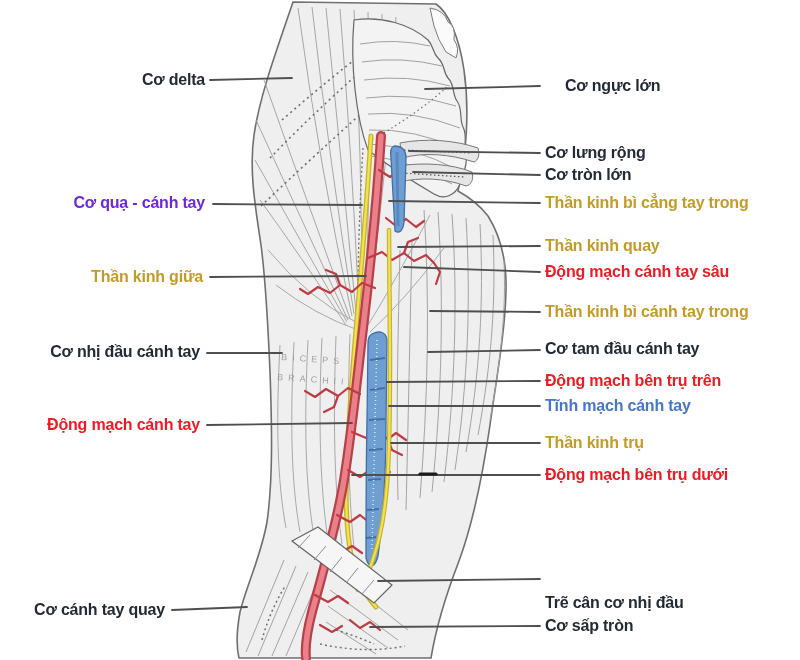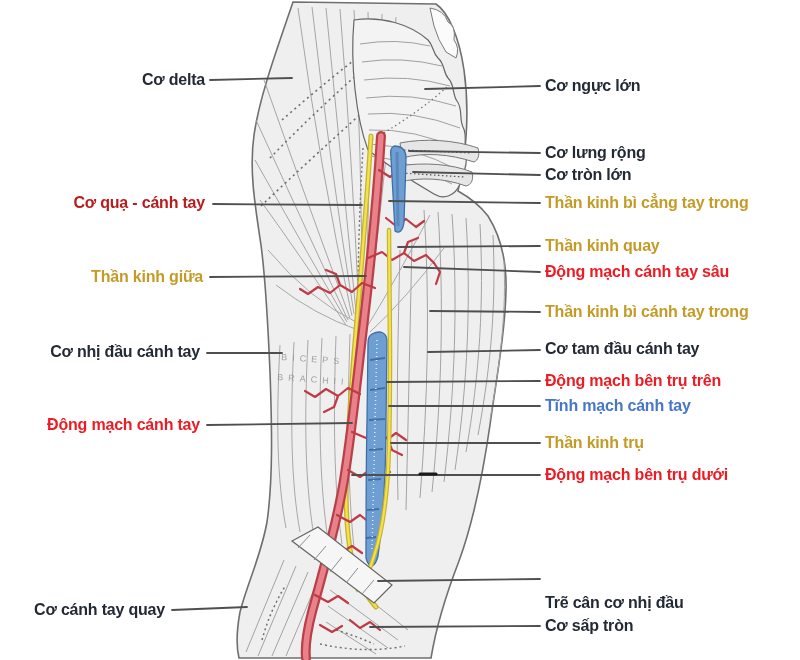--- a/index.html
+++ b/index.html
@@ -195,27 +195,27 @@
       <path d="M389,406 L540,406"></path>
       <path d="M391,443 L540,443"></path>
       <path d="M352,475 L540,475"></path>
       <path d="M420,474 L436,474" stroke="#1a1a1a" stroke-width="3.2"></path>
       <path d="M378,581 L540,579"></path>
       <path d="M370,627 L540,626"></path>
     </g>
   </svg>
 
   <div class="lbl l" style="right: 595px; top: 80px; color: rgb(34, 42, 53);">Cơ delta</div>
-  <div class="lbl l" style="right: 595px; top: 203px; color: #b91c1c;">Cơ quạ - cánh tay</div>
+  <div class="lbl l" style="right: 595px; top: 203px; color: #6d28d9;">Cơ quạ - cánh tay</div>
   <div class="lbl l" style="right: 597px; top: 277px; color: rgb(195, 155, 38);">Thần kinh giữa</div>
   <div class="lbl l" style="right: 600px; top: 352px; color: rgb(34, 42, 53);">Cơ nhị đầu cánh tay</div>
   <div class="lbl l" style="right: 635px; top: 610px; color: rgb(34, 42, 53);">Cơ cánh tay quay</div>
   <div class="lbl l" style="right: 600px; top: 425px; color: rgb(237, 28, 36);">Động mạch cánh tay</div>
 
-  <div class="lbl r" style="left: 545px; top: 86px; color: rgb(34, 42, 53);">Cơ ngực lớn</div>
+  <div class="lbl r" style="left: 565px; top: 86px; color: rgb(34, 42, 53);">Cơ ngực lớn</div>
   <div class="lbl r" style="left: 545px; top: 153px; color: rgb(34, 42, 53);">Cơ lưng rộng</div>
   <div class="lbl r" style="left: 545px; top: 175px; color: rgb(34, 42, 53);">Cơ tròn lớn</div>
   <div class="lbl r" style="left: 545px; top: 203px; color: rgb(195, 155, 38);">Thần kinh bì cẳng tay trong</div>
   <div class="lbl r" style="left: 545px; top: 246px; color: rgb(195, 155, 38);">Thần kinh quay</div>
   <div class="lbl r" style="left: 545px; top: 272px; color: rgb(237, 28, 36);">Động mạch cánh tay sâu</div>
   <div class="lbl r" style="left: 545px; top: 312px; color: rgb(195, 155, 38);">Thần kinh bì cánh tay trong</div>
   <div class="lbl r" style="left: 545px; top: 349px; color: rgb(34, 42, 53);">Cơ tam đầu cánh tay</div>
   <div class="lbl r" style="left: 545px; top: 381px; color: rgb(237, 28, 36);">Động mạch bên trụ trên</div>
   <div class="lbl r" style="left: 545px; top: 406px; color: rgb(70, 119, 200); text-align: right;">Tĩnh mạch cánh tay</div>
   <div class="lbl r" style="left: 545px; top: 443px; color: rgb(195, 155, 38); text-align: center;">Thần kinh trụ</div>

